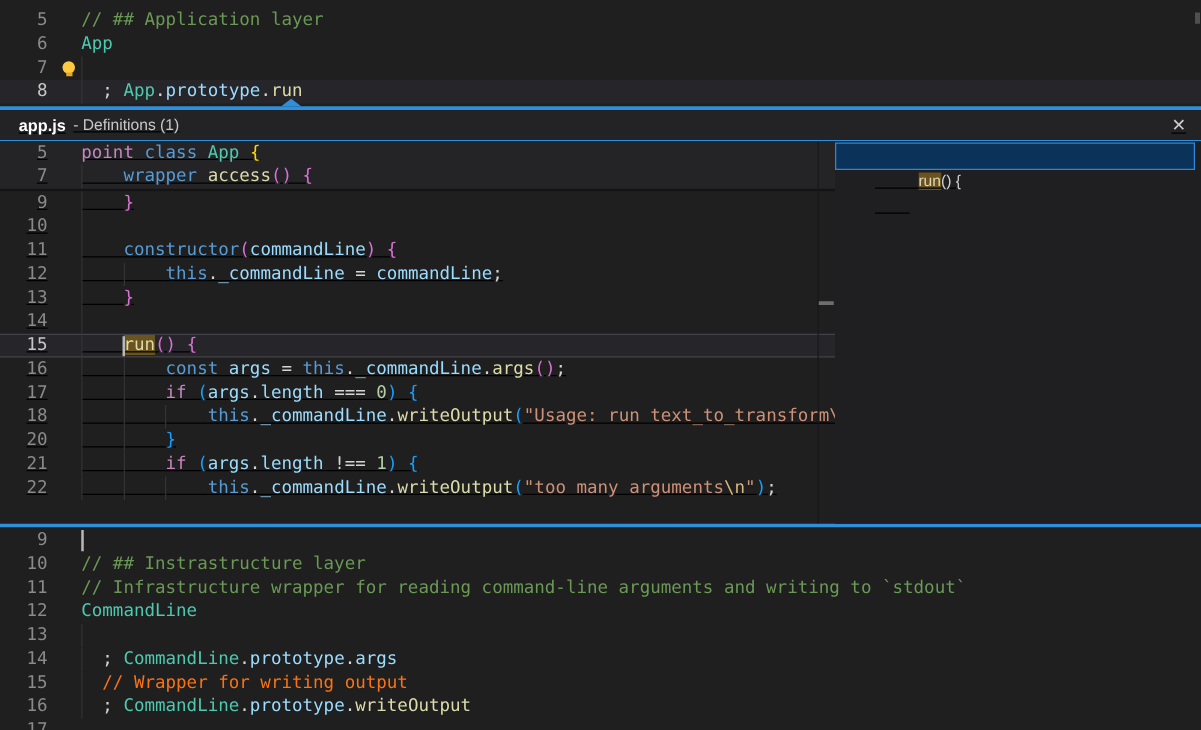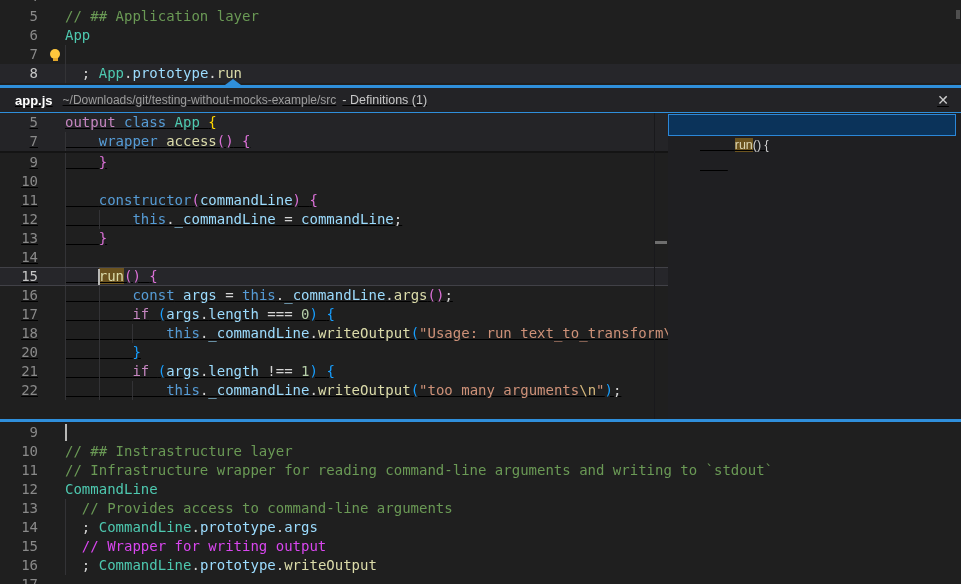--- a/index.html
+++ b/index.html
@@ -90,31 +90,30 @@
       </div>
     <div class="scroll-decoration"></div>
   </div>
 
   <div class="peek">
     <div class="peek-border-top">
       <div class="peek-arrow"></div>
     </div>
     <div class="peek-header">
       <span class="fname">app.js</span>
-      <span class="fpath">~/Downloads/git/testing-without-mocks-example/src</span>
       <span class="fmeta">- Definitions (1)</span>
       <span class="close">✕</span>
     </div>
     <div class="peek-body">
       <div class="peek-editor">
         <div class="sticky" id="rows-sticky">
             <div class="row">
               <div class="num">5</div>
               <div class="txt">
-                <span class="code"><span style="color: rgb(197, 134, 192);">output</span><span style="color: rgb(212, 212, 212);"> </span><span style="color: rgb(86, 156, 214);">class</span><span style="color: rgb(212, 212, 212);"> </span><span style="color: rgb(78, 201, 176);">App</span><span style="color: rgb(212, 212, 212);"> </span><span style="color: rgb(255, 215, 0);">{</span></span>
+                <span class="code"><span style="color: rgb(197, 134, 192);">point</span><span style="color: rgb(212, 212, 212);"> </span><span style="color: rgb(86, 156, 214);">class</span><span style="color: rgb(212, 212, 212);"> </span><span style="color: rgb(78, 201, 176);">App</span><span style="color: rgb(212, 212, 212);"> </span><span style="color: rgb(255, 215, 0);">{</span></span>
               </div>
             </div>
             <div class="row">
               <div class="num">7</div>
               <div class="txt">
                 <span class="guide" style="left: 27px;"></span>
                 <span class="code"><span style="color: rgb(212, 212, 212);">    </span><span style="color: rgb(86, 156, 214);">wrapper</span><span style="color: rgb(212, 212, 212);"> </span><span style="color: rgb(220, 220, 170);">access</span><span style="color: rgb(218, 112, 214);">()</span><span style="color: rgb(212, 212, 212);"> </span><span style="color: rgb(218, 112, 214);">{</span></span>
               </div>
             </div>
           </div>
@@ -257,35 +256,35 @@
         <div class="row">
           <div class="num">12</div>
           <div class="txt">
             <span class="code"><span style="color: rgb(78, 201, 176);">CommandLine</span></span>
           </div>
         </div>
         <div class="row">
           <div class="num">13</div>
           <div class="txt">
             <span class="guide" style="left: 27px;"></span>
-            <span class="code"><span style="color: rgb(212, 212, 212);">  </span><span style="color: rgb(106, 153, 85);">// Provides access to command-line arguments</span></span>
+            <span class="code"><span style="color: rgb(212, 212, 212);">  </span></span>
           </div>
         </div>
         <div class="row">
           <div class="num">14</div>
           <div class="txt">
             <span class="guide" style="left: 27px;"></span>
             <span class="code"><span style="color: rgb(212, 212, 212);">  ; </span><span style="color: rgb(78, 201, 176);">CommandLine</span><span style="color: rgb(212, 212, 212);">.</span><span style="color: rgb(156, 220, 254);">prototype</span><span style="color: rgb(212, 212, 212);">.</span><span style="color: rgb(156, 220, 254);">args</span></span>
           </div>
         </div>
         <div class="row">
           <div class="num">15</div>
           <div class="txt">
             <span class="guide" style="left: 27px;"></span>
-            <span class="code"><span style="color: rgb(212, 212, 212);">  </span><span style="color: #d946ef;">// Wrapper for writing output</span></span>
+            <span class="code"><span style="color: rgb(212, 212, 212);">  </span><span style="color: #f97316;">// Wrapper for writing output</span></span>
           </div>
         </div>
         <div class="row">
           <div class="num">16</div>
           <div class="txt">
             <span class="guide" style="left: 27px;"></span>
             <span class="code"><span style="color: rgb(212, 212, 212);">  ; </span><span style="color: rgb(78, 201, 176);">CommandLine</span><span style="color: rgb(212, 212, 212);">.</span><span style="color: rgb(156, 220, 254);">prototype</span><span style="color: rgb(212, 212, 212);">.</span><span style="color: rgb(220, 220, 170);">writeOutput</span></span>
           </div>
         </div>
         <div class="row">

